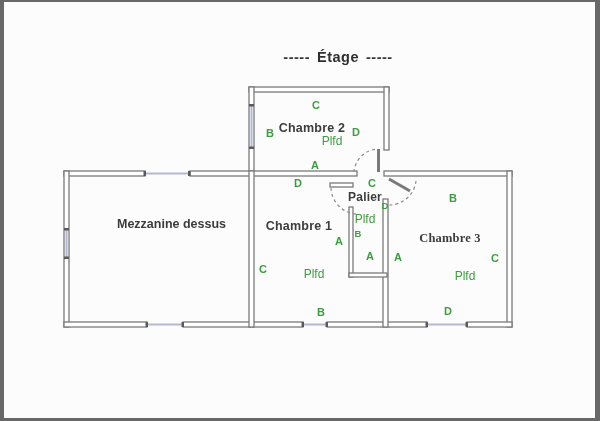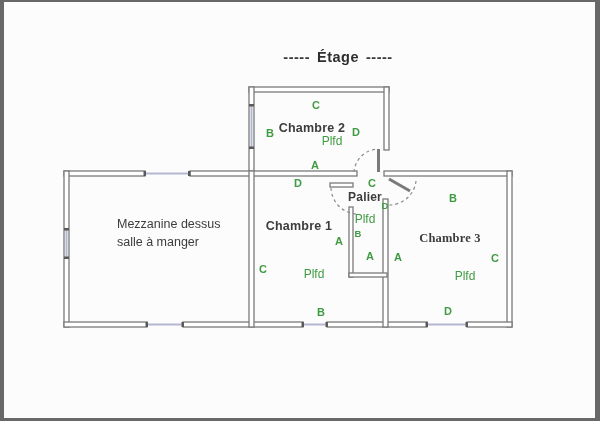--- a/index.html
+++ b/index.html
@@ -29,21 +29,21 @@
   .swing{stroke:#8a8a8a; stroke-width:1.2; fill:none; stroke-dasharray:3 3;}
   .lbl{position:absolute; transform:translate(-50%,-50%); white-space:nowrap;}
   .mk{color:var(--marker-green); font-size:11px; font-weight:600;}
   .mk-sm{font-size:9.5px;}
   .room-name{color:var(--text-dark); font-size:12.5px; font-weight:600; letter-spacing:0.2px;}
   .palier-name{font-size:12px;}
   .plfd{color:var(--marker-green); font-size:12px; font-weight:400;}
   .title{position:absolute; transform:translate(-50%,-50%); color:#2f2f2f;
          font-size:14.5px; font-weight:700; letter-spacing:0.5px; white-space:nowrap;}
   .title .dash{font-weight:600; color:#3a3a3a; margin:0 7px;}
-  .mezz{position:absolute; color:var(--text-dark); font-size:12.5px; font-weight:400;
+  .mezz{position:absolute; color:var(--text-dark); font-size:12.5px; font-weight:700;
         line-height:17.5px; white-space:nowrap;}
 </style>
 </head>
 <body>
 
 <div class="frame">
   <div class="plan">
 
     <div class="title" style="left:338px; top:57px;">
       <span class="dash">-----</span><span>Étage</span><span class="dash">-----</span>
@@ -101,21 +101,20 @@
       <path class="swing" d="M 354 172 A 25 25 0 0 1 378 149"></path>
 
       <path class="swing" d="M 331 188 A 27 27 0 0 0 357 214"></path>
 
       <line class="leaf" x1="389" y1="179" x2="410" y2="191"></line>
       <path class="swing" d="M 416 181 A 27 27 0 0 1 389 205"></path>
     </svg>
 
     <div class="mezz" style="left:117px; top:216px;">
       <div>Mezzanine dessus</div>
-      <div>salle à manger</div>
     </div>
 
     <span class="lbl mk" style="left:316px; top:105px;">C</span>
     <span class="lbl mk" style="left:270px; top:133px;">B</span>
     <span class="lbl room-name" style="left:312px; top:128px;">Chambre 2</span>
     <span class="lbl mk" style="left:356px; top:132px;">D</span>
     <span class="lbl plfd" style="left:332px; top:141px;">Plfd</span>
     <span class="lbl mk" style="left:315px; top:165px;">A</span>
 
     <span class="lbl mk" style="left:298px; top:183px;">D</span>

